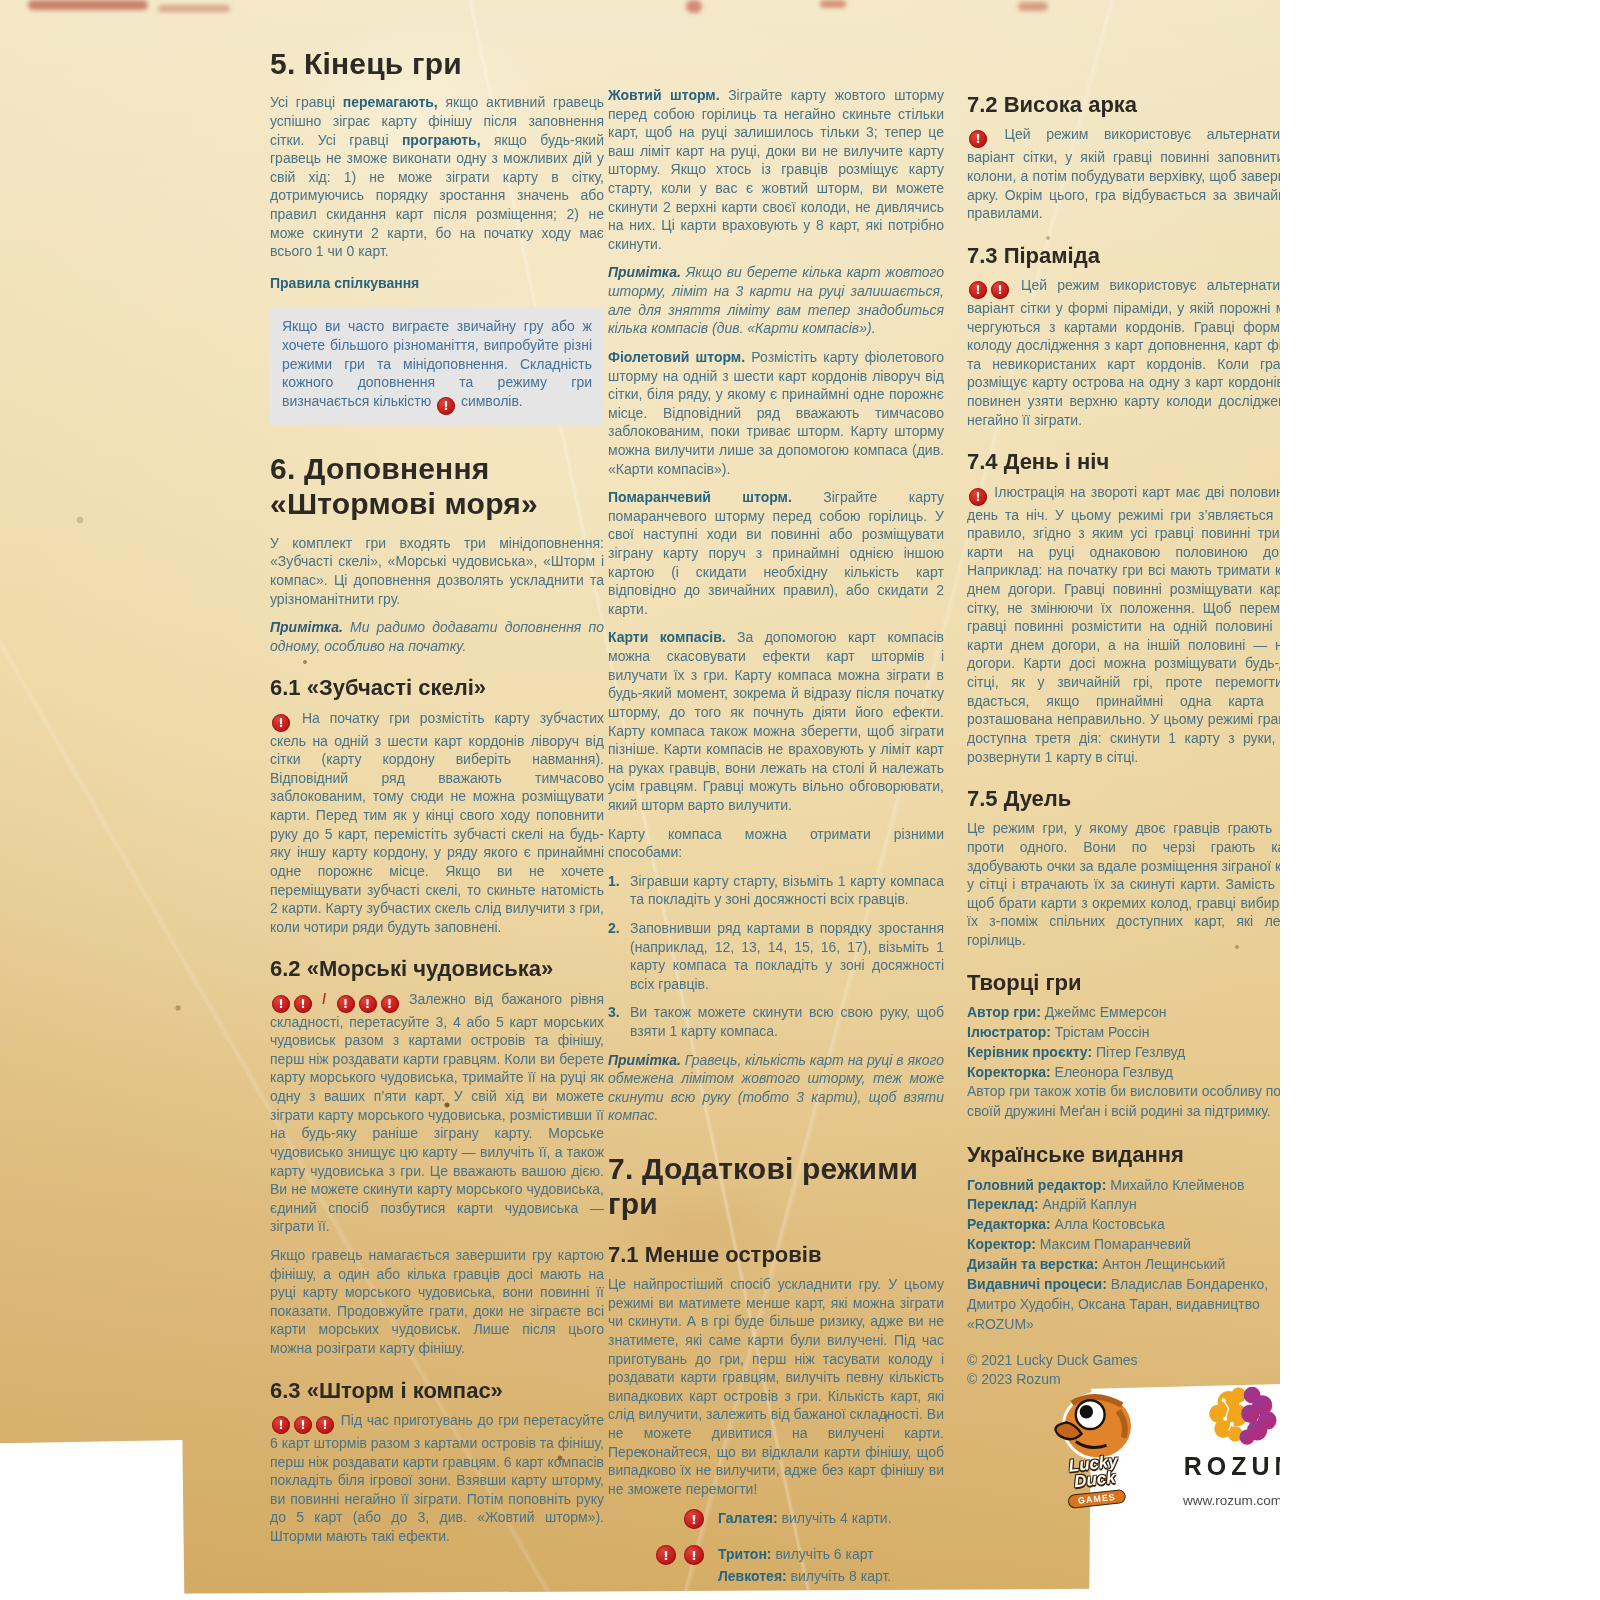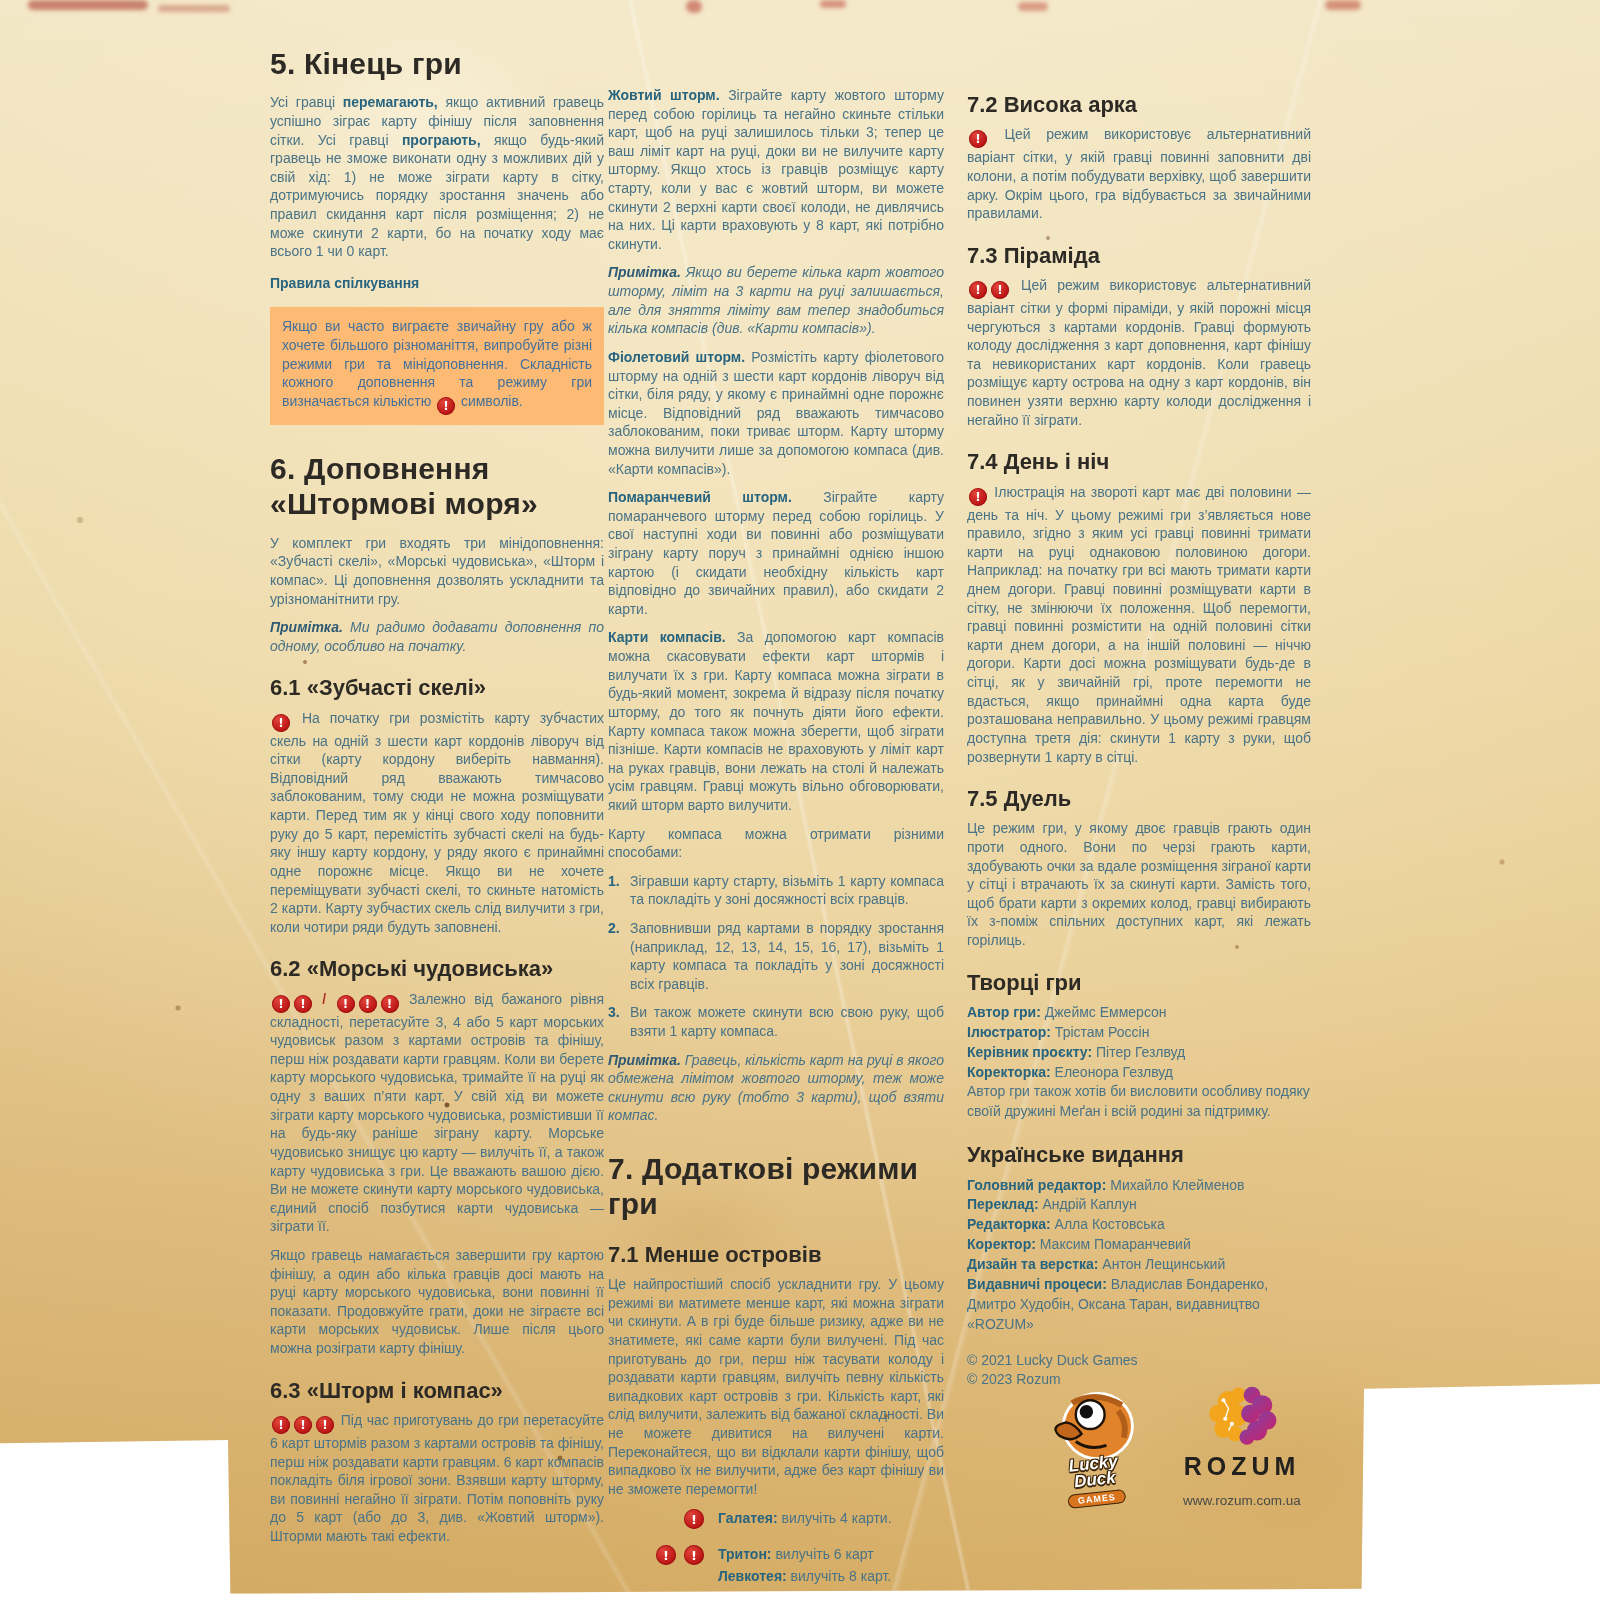--- a/index.html
+++ b/index.html
@@ -1,16 +1,16 @@
 <!DOCTYPE html>
 <html><head>
 <meta charset="utf-8">
 <style>
   html,body{margin:0;padding:0;background:#ffffff;}
-  .page{position:relative;width:1600px;height:1600px;background:#ffffff;overflow:hidden;
+  .page{position:relative;width:1280px;height:1600px;background:#ffffff;overflow:hidden;
         font-family:"Liberation Sans", sans-serif;}
   
   .parch{position:absolute;inset:0;z-index:1;
     clip-path:polygon(0 0,100% 0,100% 86.5%,85.25% 86.8%,85.1% 99.3%,14.4% 99.6%,14.25% 90%,0 90.2%);
     background:
       radial-gradient(4px circle at 447px 1105px, rgba(90,45,10,.7) 55%, transparent 70%),
       radial-gradient(3px circle at 305px 662px, rgba(100,55,15,.5) 55%, transparent 75%),
       radial-gradient(3px circle at 1048px 238px, rgba(100,55,15,.4) 55%, transparent 75%),
       radial-gradient(4px circle at 560px 1458px, rgba(90,45,10,.55) 55%, transparent 70%),
       radial-gradient(3px circle at 642px 1452px, rgba(100,55,15,.4) 55%, transparent 75%),
@@ -44,21 +44,21 @@
   .c2{left:608px;width:336px;padding-top:40px;}
   .c3{left:967px;width:344px;padding-top:26px;}
   .blk{margin:0;}
   .h1{font-size:30px;font-weight:bold;color:#2d2a25;line-height:1.18;margin:26px 0 12px;letter-spacing:.2px;}
   .col .h1:first-child{margin-top:0;}
   .h2{font-size:22px;font-weight:bold;color:#2d2a25;line-height:1.15;margin:20px 0 8px;}
   .sub{font-weight:bold;color:#27647f;margin:13px 0 0;}
   .p,.note,.box,.oltx{text-align:justify;}
   .p,.note{margin:0 0 10px;}
   .note{font-style:italic;}
-  .box{background:#fdba74;padding:10px 12px;margin:15px 0;color:#44719b;}
+  .box{background:#e5e5e5;padding:10px 12px;margin:15px 0;color:#44719b;}
   .b{font-weight:bold;color:#27647f;}
   .bt{font-weight:bold;color:#27647f;}
   .i{font-style:italic;}
   .bi{font-weight:bold;font-style:italic;color:#2f5a74;}
   .bred{font-weight:bold;color:#b3312b;}
   .cred{line-height:1.42;}
   .copytop{margin-top:16px;}
   .ol{margin:2px 0 2px;}
   .olrow{display:flex;margin:0 0 10px;}
   .num{font-weight:bold;color:#27647f;flex:0 0 22px;}

